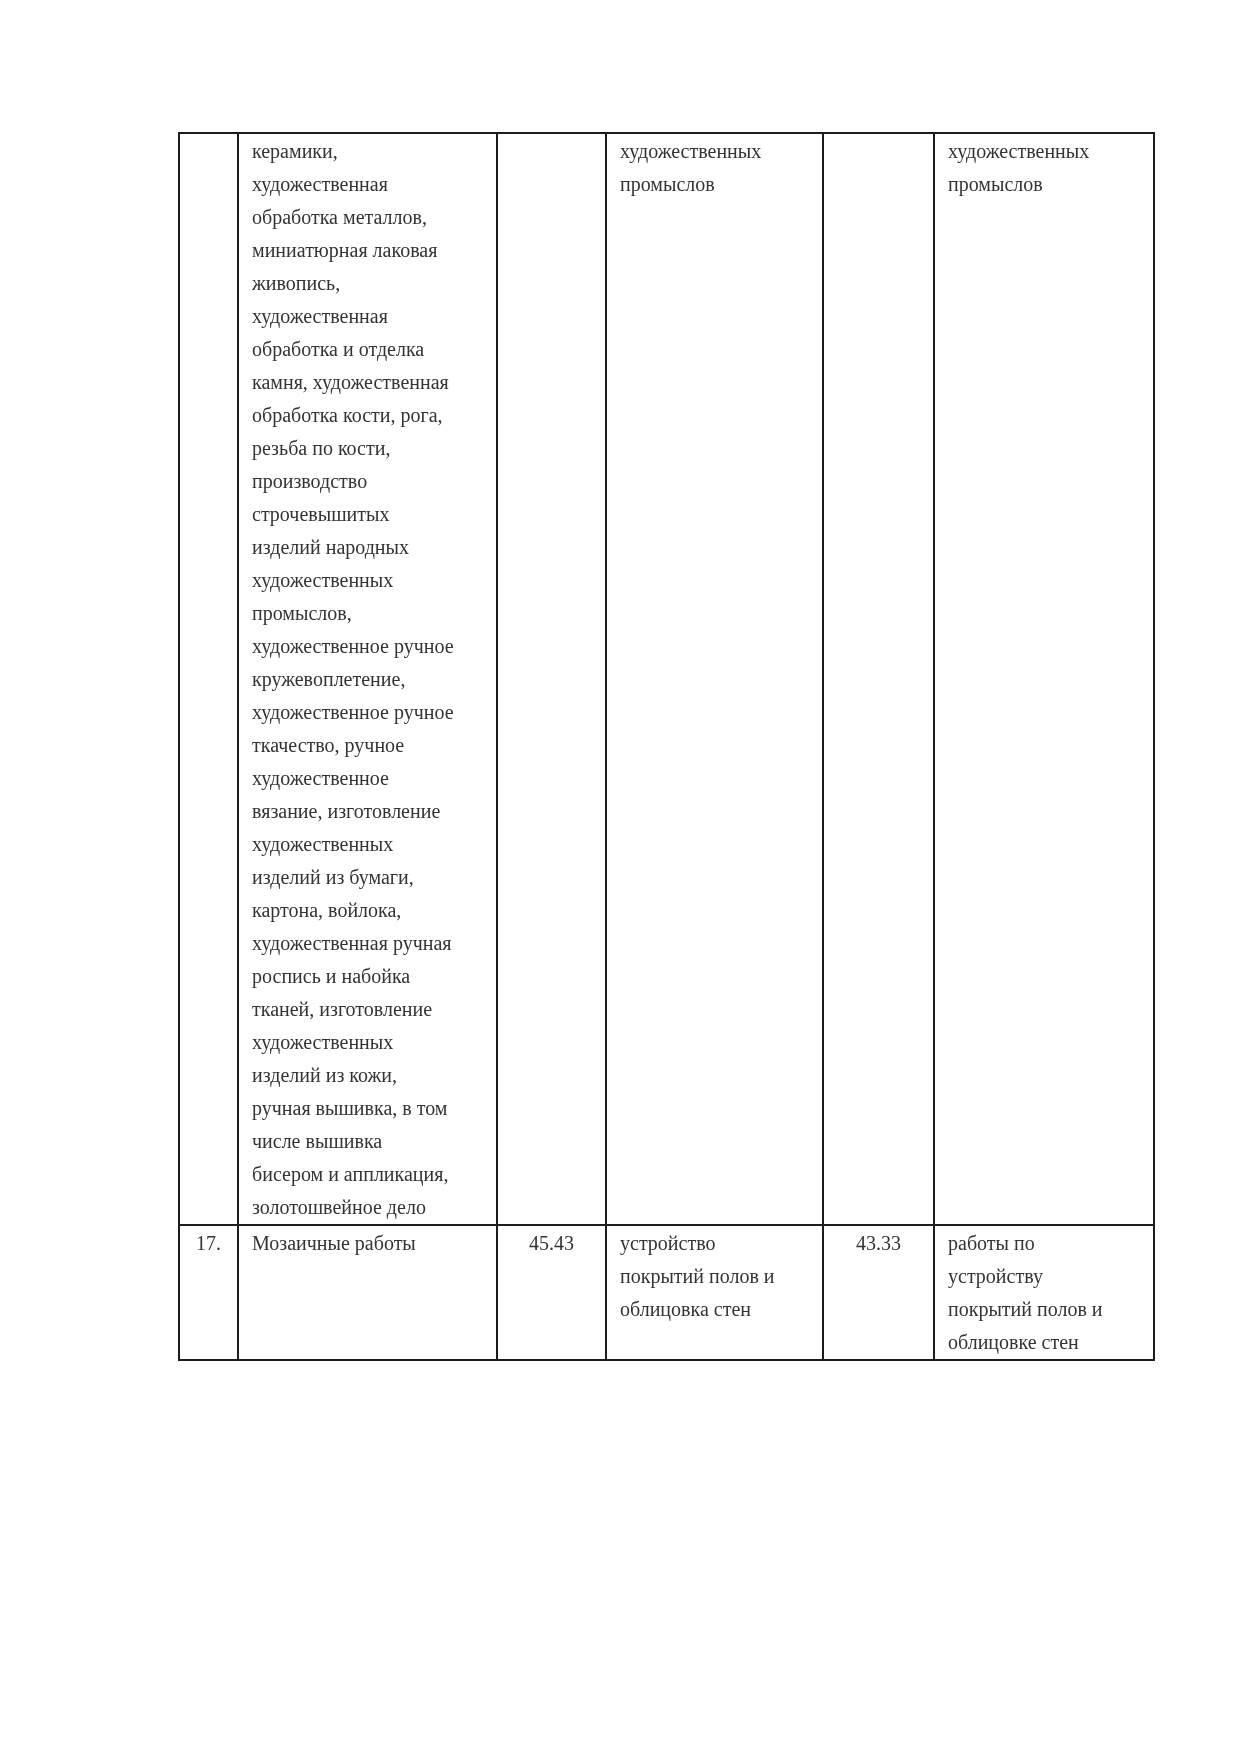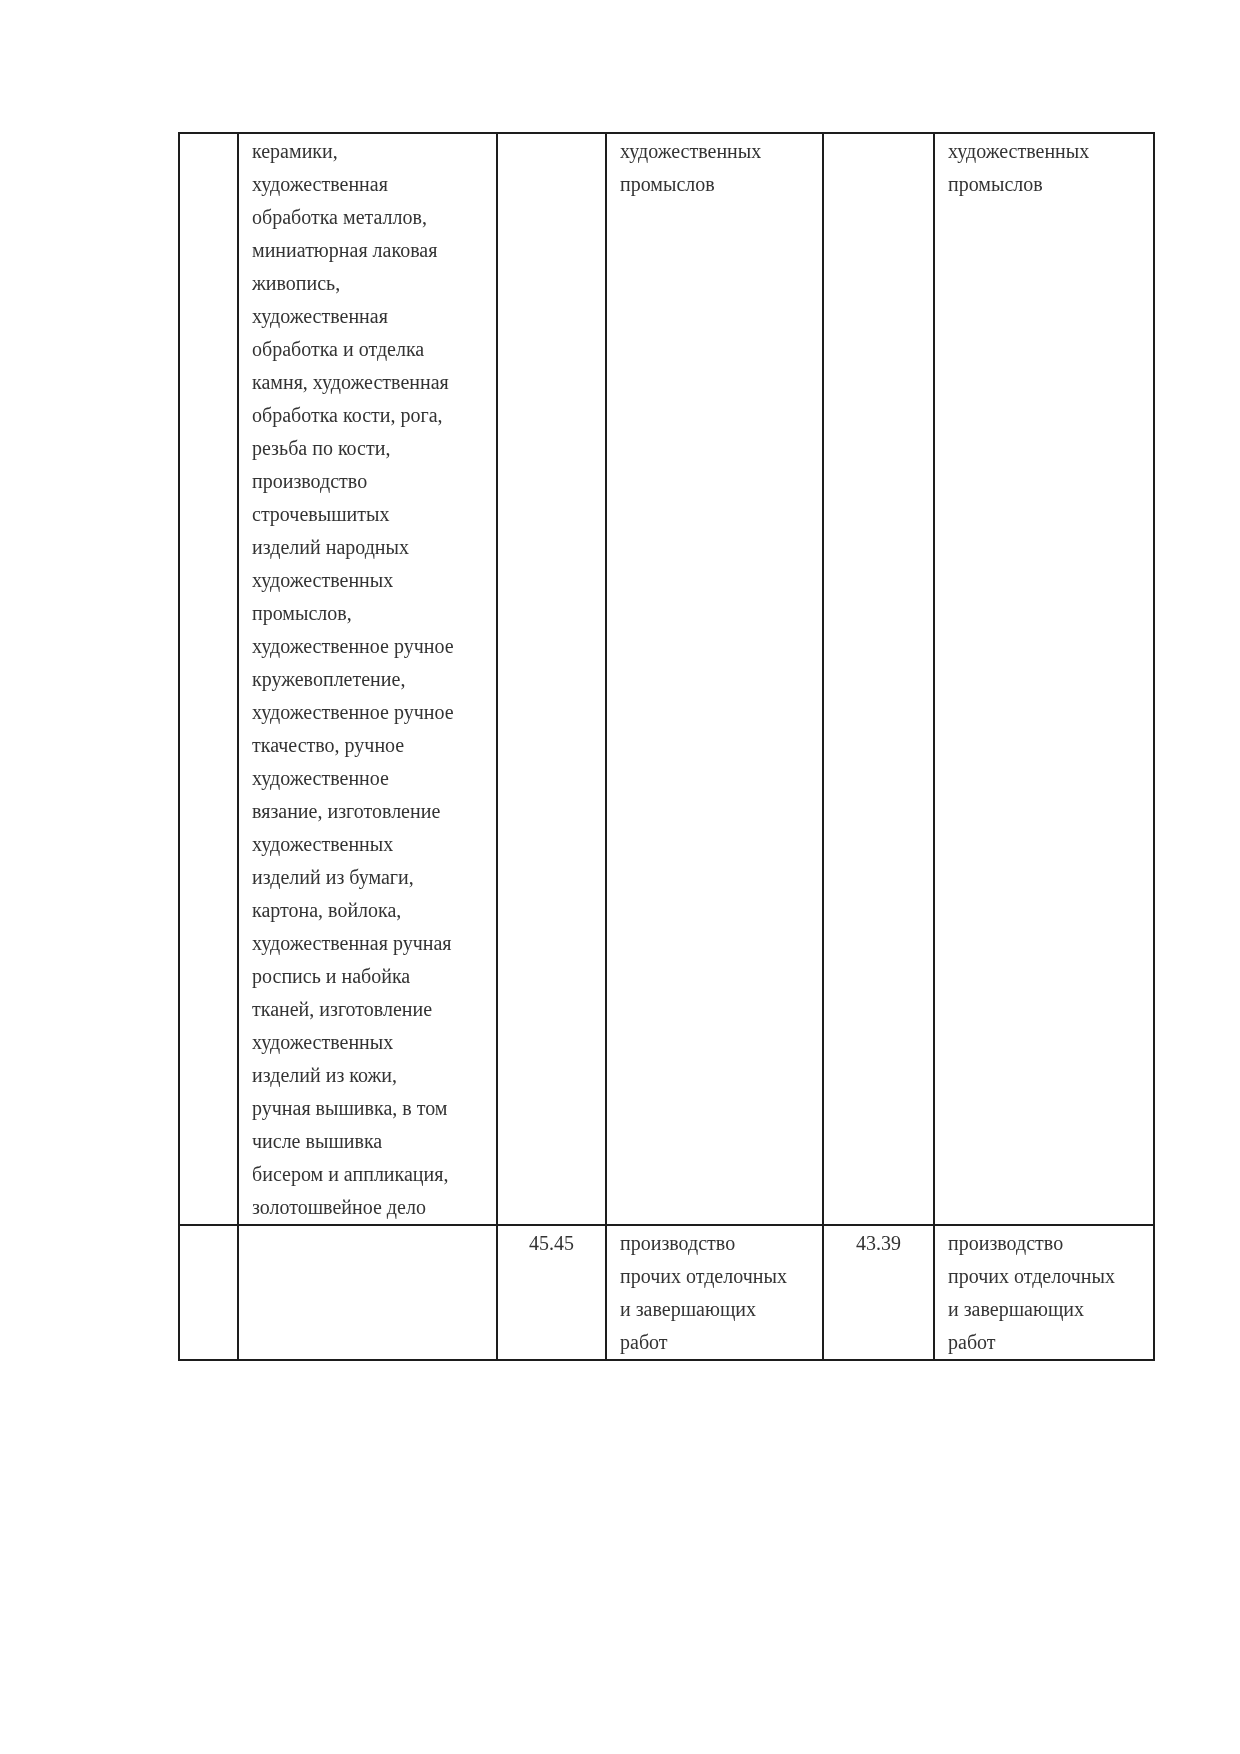--- a/index.html
+++ b/index.html
@@ -93,29 +93,28 @@
 числе вышивка
 бисером и аппликация,
 золотошвейное дело</td>
         <td class="code"></td>
         <td class="text">художественных
 промыслов</td>
         <td class="code"></td>
         <td class="text">художественных
 промыслов</td>
       </tr>
-      <tr class="row-b">
-        <td class="num"></td>
-        <td class="text"></td>
-        <td class="code">45.45</td>
-        <td class="text">производство
-прочих отделочных
-и завершающих
-работ</td>
-        <td class="code">43.39</td>
-        <td class="text">производство
-прочих отделочных
-и завершающих
-работ</td>
+      <tr class="row-17">
+        <td class="num">17.</td>
+        <td class="text">Мозаичные работы</td>
+        <td class="code">45.43</td>
+        <td class="text">устройство
+покрытий полов и
+облицовка стен</td>
+        <td class="code">43.33</td>
+        <td class="text">работы по
+устройству
+покрытий полов и
+облицовке стен</td>
       </tr>
     </tbody>
   </table>
 </main>
 
 </body></html>

